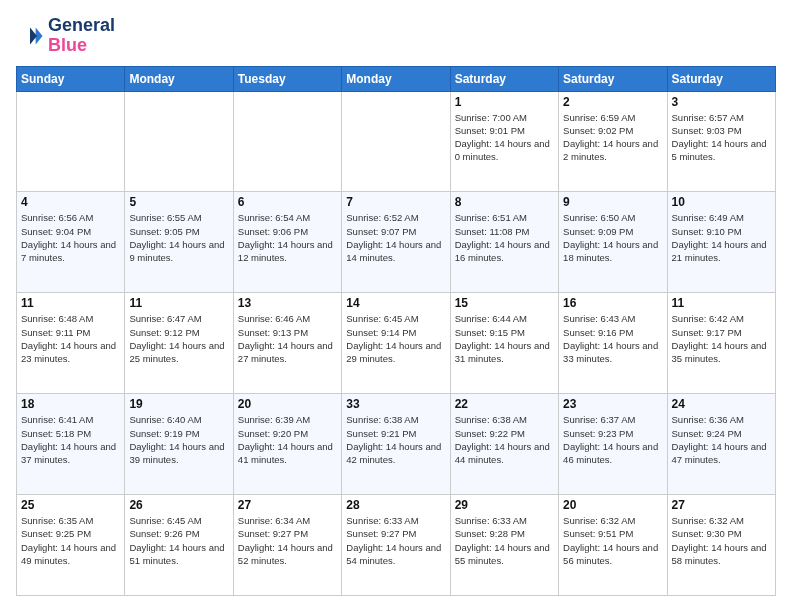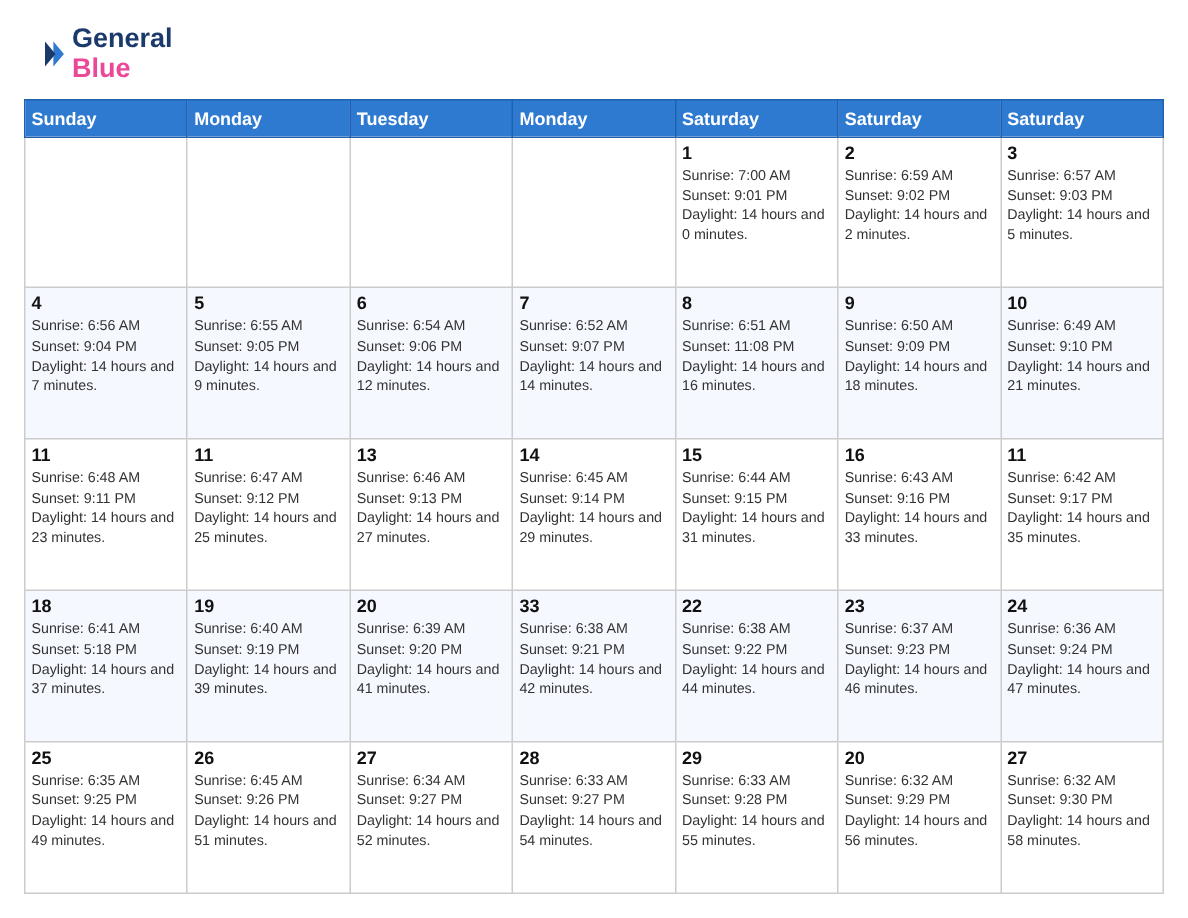--- a/index.html
+++ b/index.html
@@ -314,21 +314,21 @@
           </td>
           <td>
             <span class="day-number">29</span>
             <div class="day-info">Sunrise: 6:33 AM
 Sunset: 9:28 PM
 Daylight: 14 hours and 55 minutes.</div>
           </td>
           <td>
             <span class="day-number">20</span>
             <div class="day-info">Sunrise: 6:32 AM
-Sunset: 9:29 PM
+Sunset: 9:51 PM
 Daylight: 14 hours and 56 minutes.</div>
           </td>
           <td>
             <span class="day-number">27</span>
             <div class="day-info">Sunrise: 6:32 AM
 Sunset: 9:30 PM
 Daylight: 14 hours and 58 minutes.</div>
           </td>
         </tr>
       </tbody>

